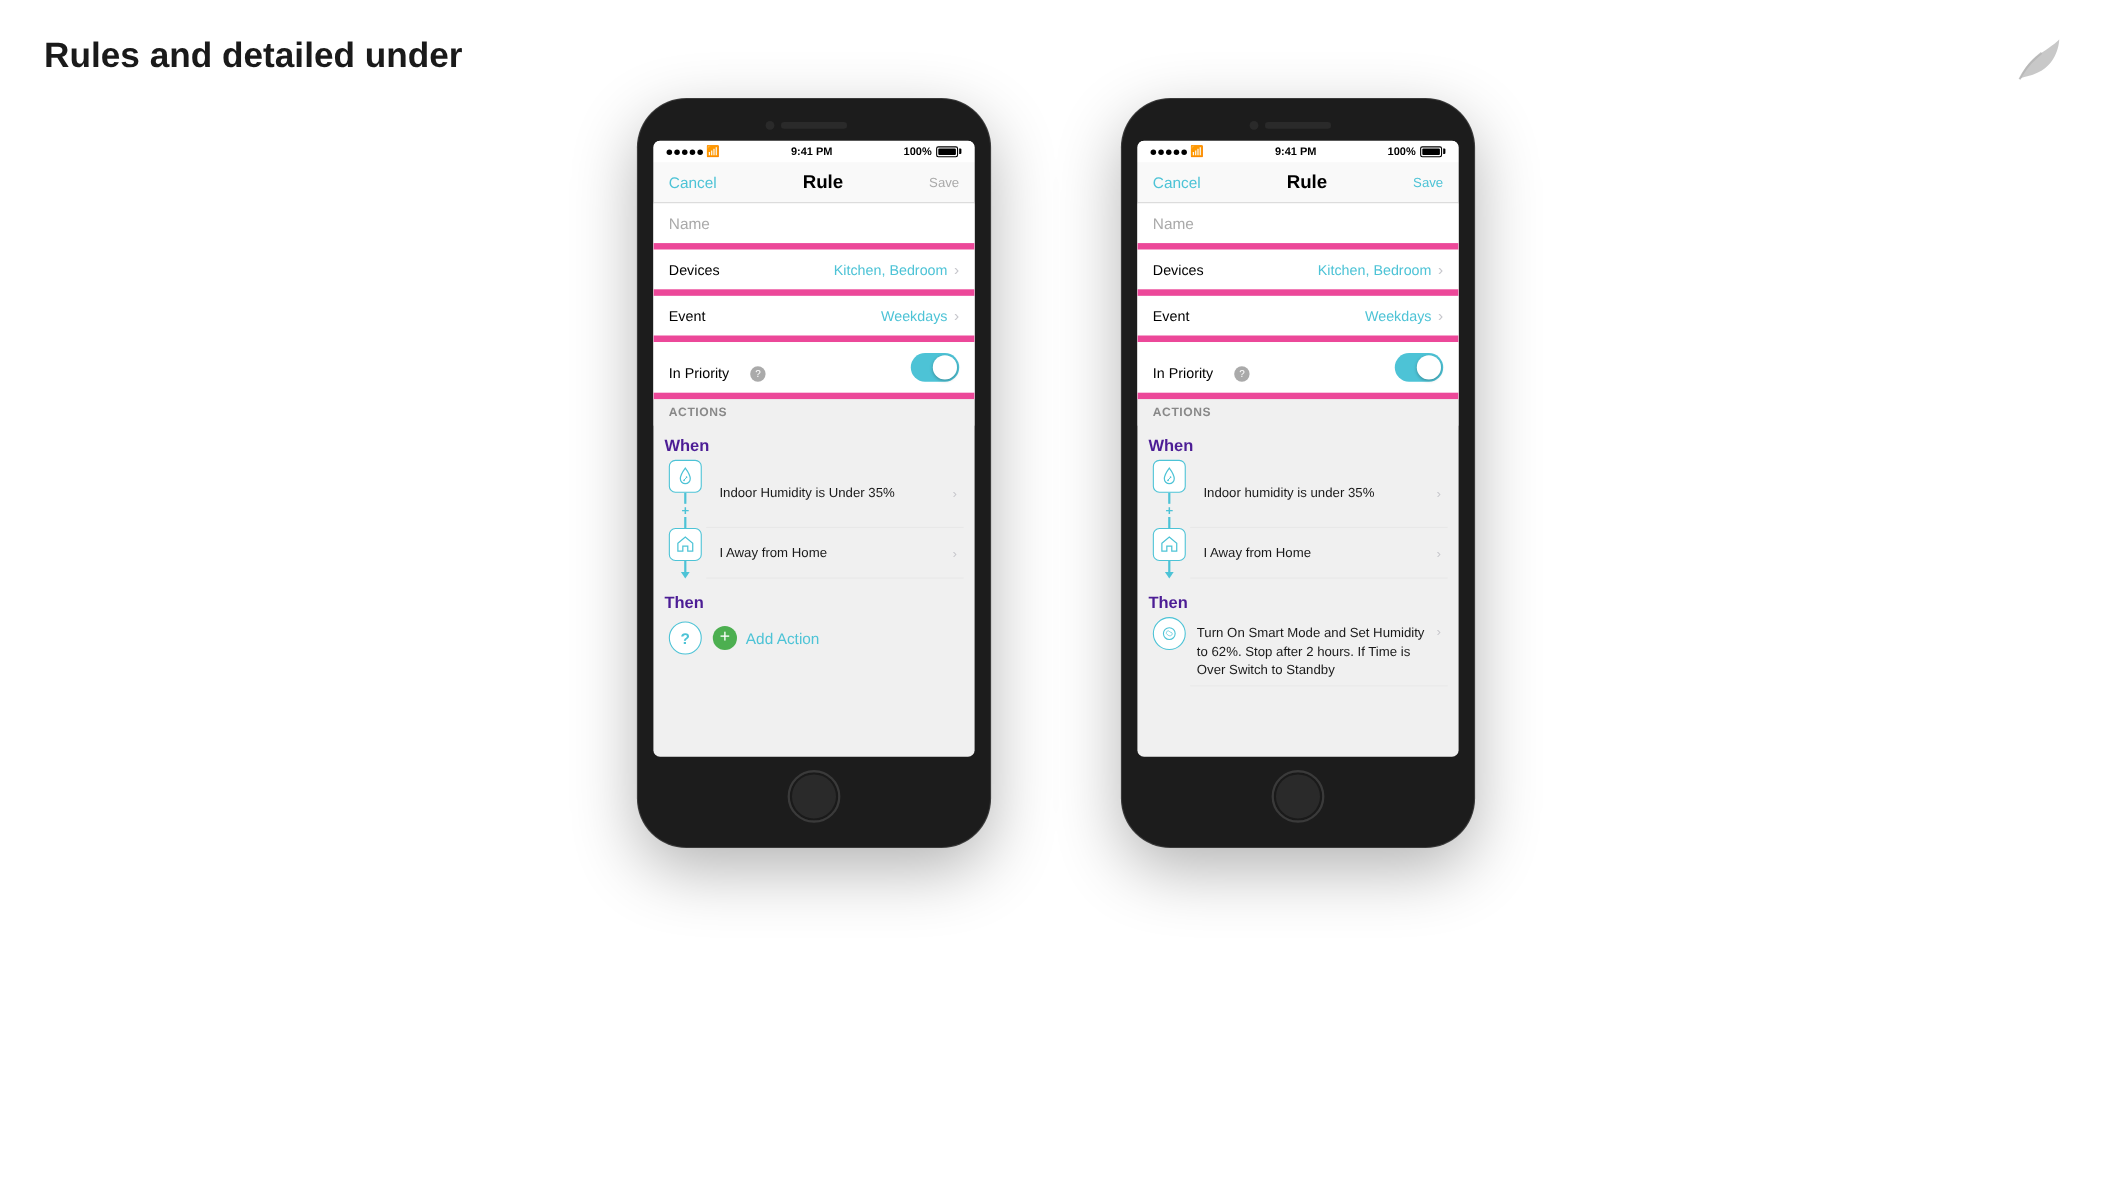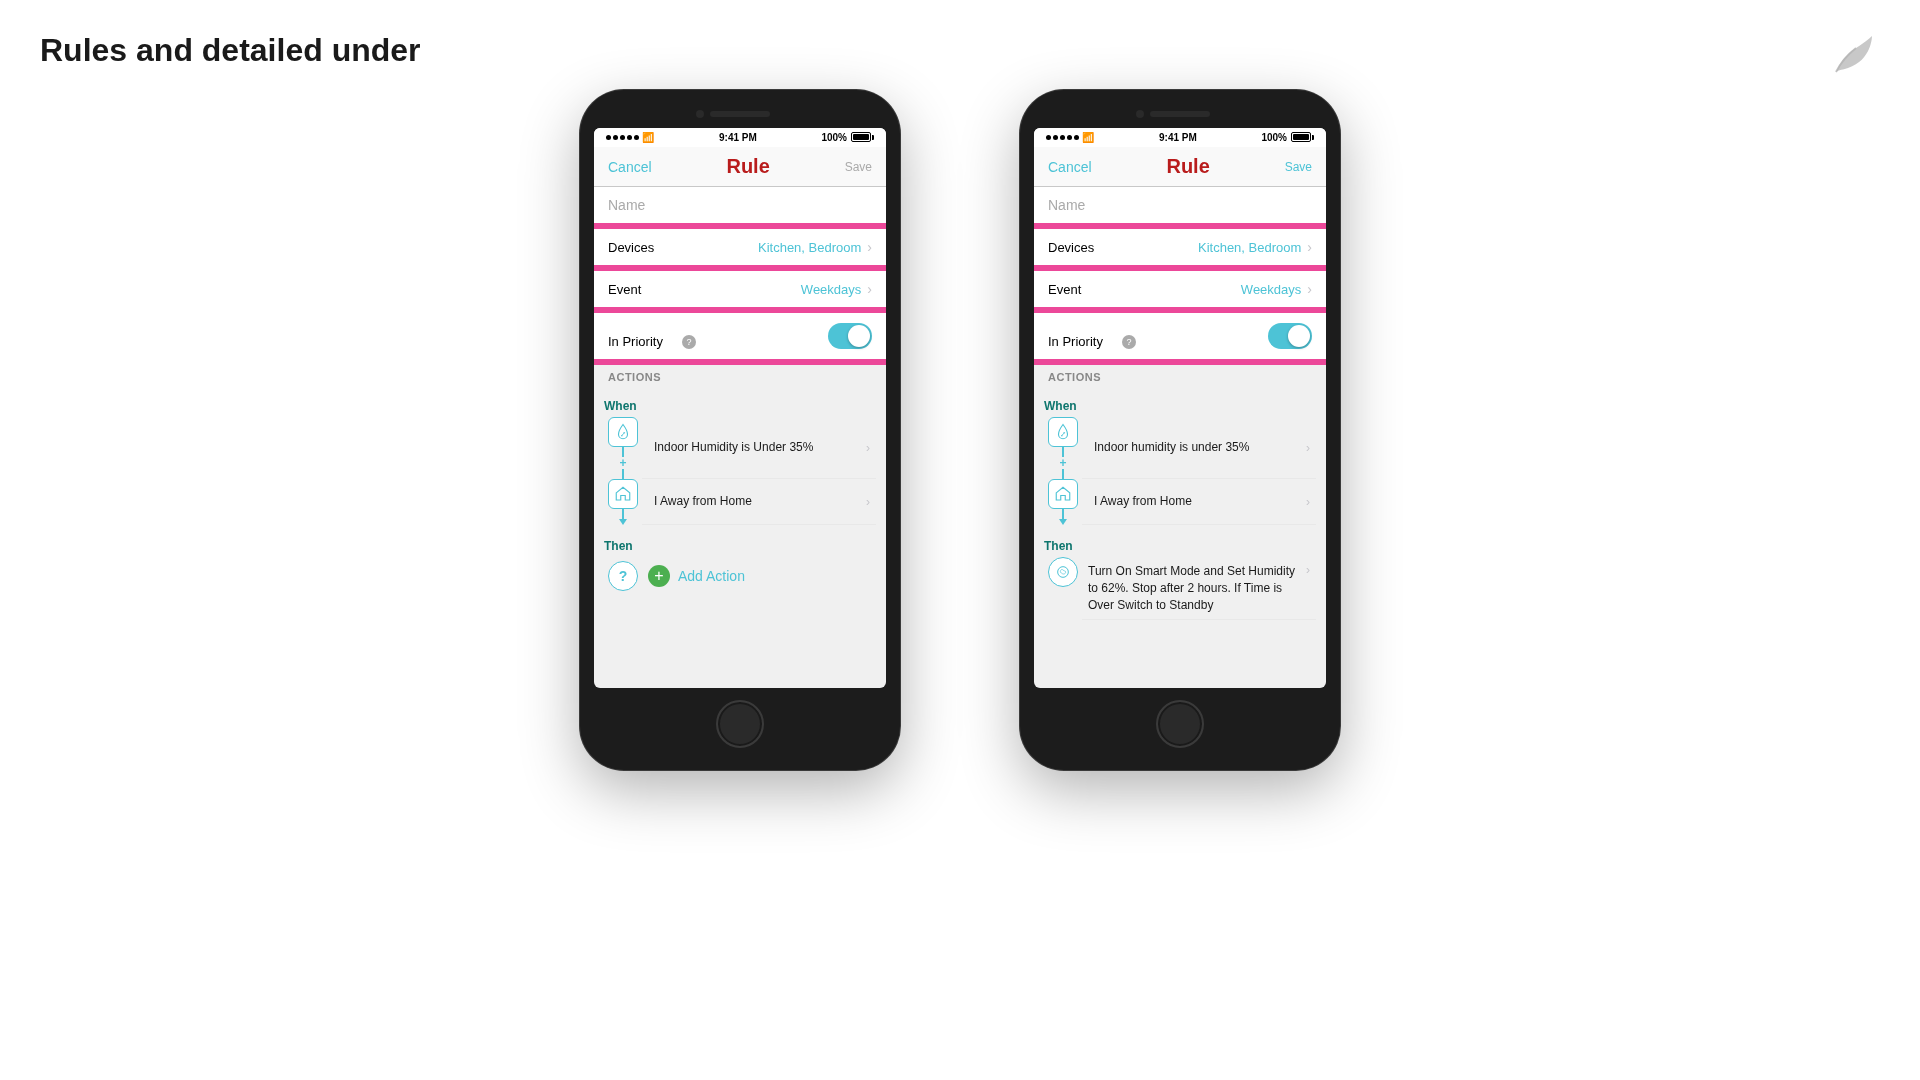--- a/index.html
+++ b/index.html
@@ -164,22 +164,22 @@
       padding: 8px 14px;
     }
 
     .nav-cancel {
       color: #4dc3d6;
       font-size: 14px;
       font-weight: 400;
     }
 
     .nav-title {
-      color: #b91c1c;
-      font-size: 20px;
+      color: #000000;
+      font-size: 17px;
       font-weight: 600;
     }
 
     .nav-save {
       color: #4dc3d6;
       font-size: 12px;
       font-weight: 400;
     }
 
     .nav-save.disabled {
@@ -313,23 +313,23 @@
       top: 28px;
       right: 40px;
     }
 
     
     .section-block {
       padding: 4px 10px;
     }
 
     .section-when-title {
-      font-size: 12px;
+      font-size: 15px;
       font-weight: 600;
-      color: #0f766e;
+      color: #4c1d95;
       padding: 6px 0 4px 0;
     }
 
     .condition-icon-wrap {
       display: flex;
       flex-direction: column;
       align-items: center;
       width: 38px;
     }
 

